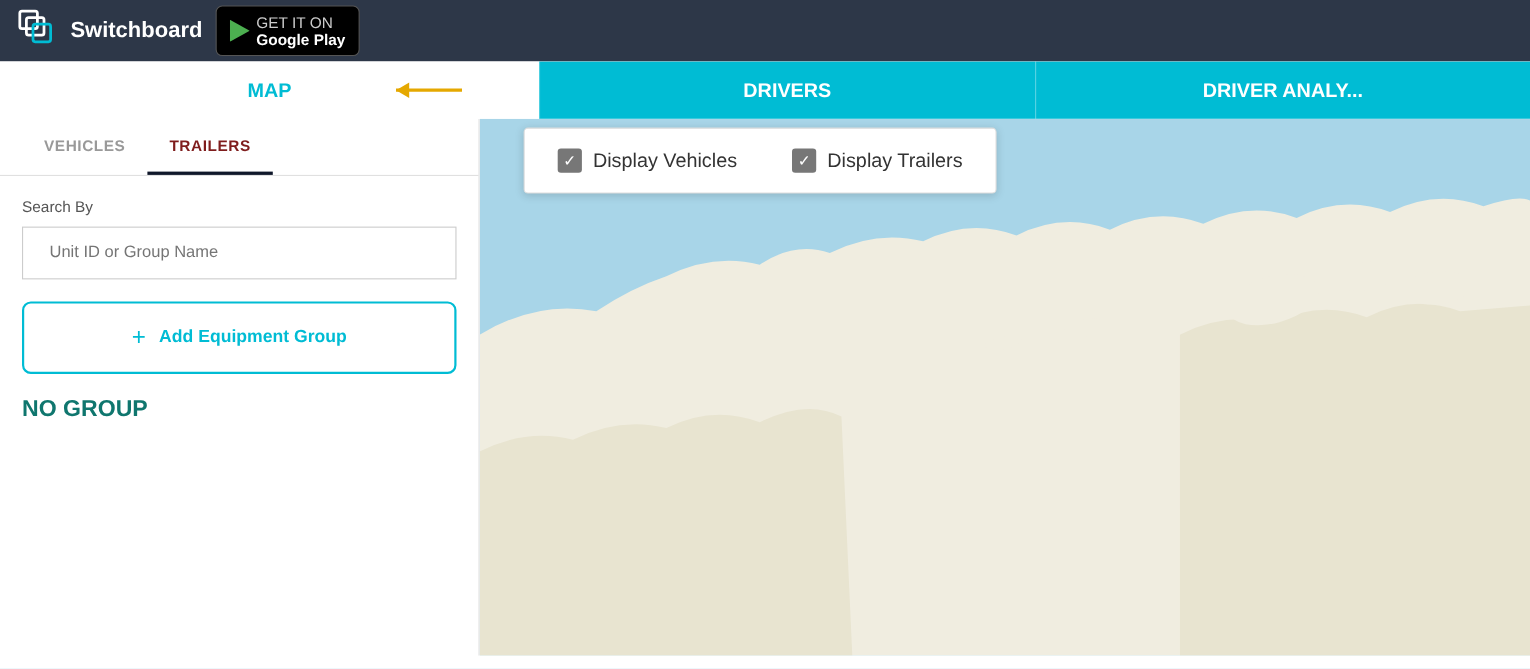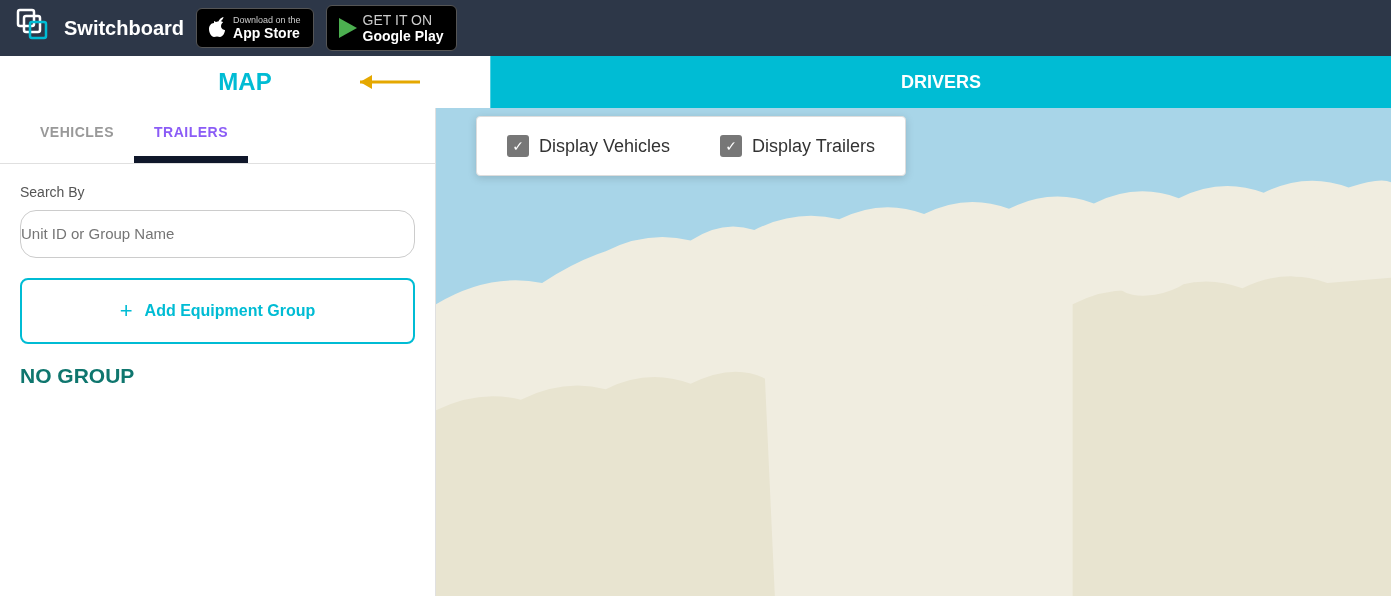--- a/index.html
+++ b/index.html
@@ -57,21 +57,21 @@
     .main-tabs {
       display: flex;
       height: 52px;
       background: white;
     }
     .map-tab {
       width: 490px;
       display: flex;
       align-items: center;
       justify-content: center;
-      font-size: 24px;
+      font-size: 18px;
       font-weight: bold;
       color: #00bcd4;
       cursor: pointer;
       position: relative;
       background: white;
     }
     .map-arrow {
       position: absolute;
       right: 60px;
       top: 50%;
@@ -126,37 +126,37 @@
     .sub-tab {
       padding: 16px 20px;
       font-size: 14px;
       font-weight: bold;
       color: #999;
       cursor: pointer;
       text-transform: uppercase;
       letter-spacing: 0.5px;
     }
     .sub-tab.active {
-      color: #8b5cf6;
-      border-bottom: 7px solid #0f172a;
+      color: #7f1d1d;
+      border-bottom: 3px solid #0f172a;
     }
 
     
     .sidebar-content {
       padding: 20px;
     }
     .search-by-label {
       font-size: 14px;
       color: #555;
       margin-bottom: 10px;
     }
     .search-input-container {
       border: 1px solid #ccc;
-      border-radius: 16px;
-      padding: 14px 0;
+      border-radius: 0;
+      padding: 14px 24px;
       margin-bottom: 20px;
     }
     .search-input {
       width: 100%;
       border: none;
       outline: none;
       font-size: 15px;
       color: #999;
       background: transparent;
     }
@@ -242,29 +242,20 @@
 
 <div class="navbar">
   <div class="logo-area">
     <svg class="logo-icon" viewBox="0 0 40 40">
       <rect x="2" y="2" width="16" height="16" fill="none" stroke="white" stroke-width="2.5" rx="2"></rect>
       <rect x="8" y="8" width="16" height="16" fill="none" stroke="white" stroke-width="2.5" rx="2"></rect>
       <rect x="14" y="14" width="16" height="16" fill="none" stroke="#00bcd4" stroke-width="2.5" rx="2"></rect>
     </svg>
     <span>Switchboard</span>
   </div>
-  <div class="app-store-btn">
-    <svg width="18" height="22" viewBox="0 0 18 22" fill="white">
-      <path d="M14.5 0C13.5 0 12 1 11 2c-1 1-1.5 2-1.5 3 1 0 2-.5 3-1.5S14.5 1 14.5 0zM5 6C2 6 0 9 0 12c0 4 2.5 8 5 8 1 0 2-.5 3-.5s2 .5 3 .5c2.5 0 5-4 5-7-1 0-4-1-4-4 0-2.5 2-3.5 2-3.5C13.5 4.5 12 4 11 4 9 4 8 5 7 5S6 4 5 4V6z"></path>
-    </svg>
-    <div>
-      <div class="btn-text-small">Download on the</div>
-      <div class="btn-text-large">App Store</div>
-    </div>
-  </div>
   <div class="google-play-btn">
     <svg width="18" height="20" viewBox="0 0 18 20" fill="none">
       <polygon points="0,0 18,10 0,20" fill="#4CAF50"></polygon>
     </svg>
     <div>
       <div class="btn-text-small">GET IT ON</div>
       <div class="btn-text-large">Google Play</div>
     </div>
   </div>
 </div>
@@ -274,20 +265,23 @@
     <span>MAP</span>
 
     <svg class="map-arrow" width="80" height="30" viewBox="0 0 80 30">
       <line x1="70" y1="15" x2="10" y2="15" stroke="#e5a800" stroke-width="3"></line>
       <polygon points="10,15 22,8 22,22" fill="#e5a800"></polygon>
     </svg>
   </div>
   <div class="drivers-tab">
     <span>DRIVERS</span>
   </div>
+  <div class="driver-analysis-tab">
+    <span>DRIVER ANALY...</span>
+  </div>
 </div>
 
 <div class="content-area">
 
   <div class="sidebar">
 
     <div class="sub-tabs">
       <div class="sub-tab">
         <span>VEHICLES</span>
       </div>

